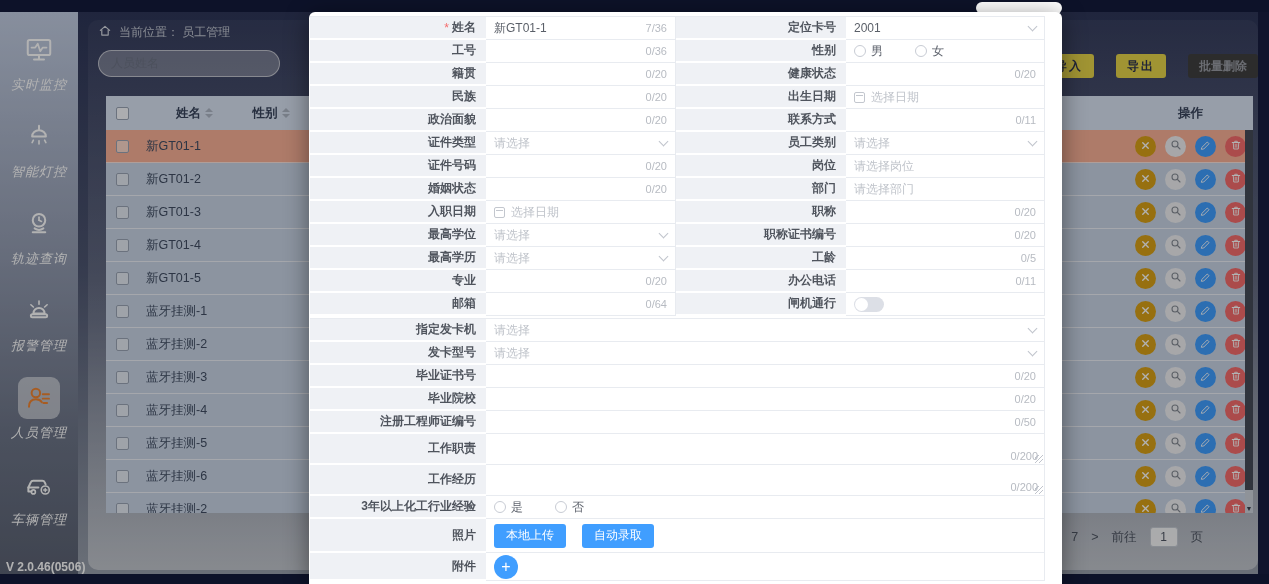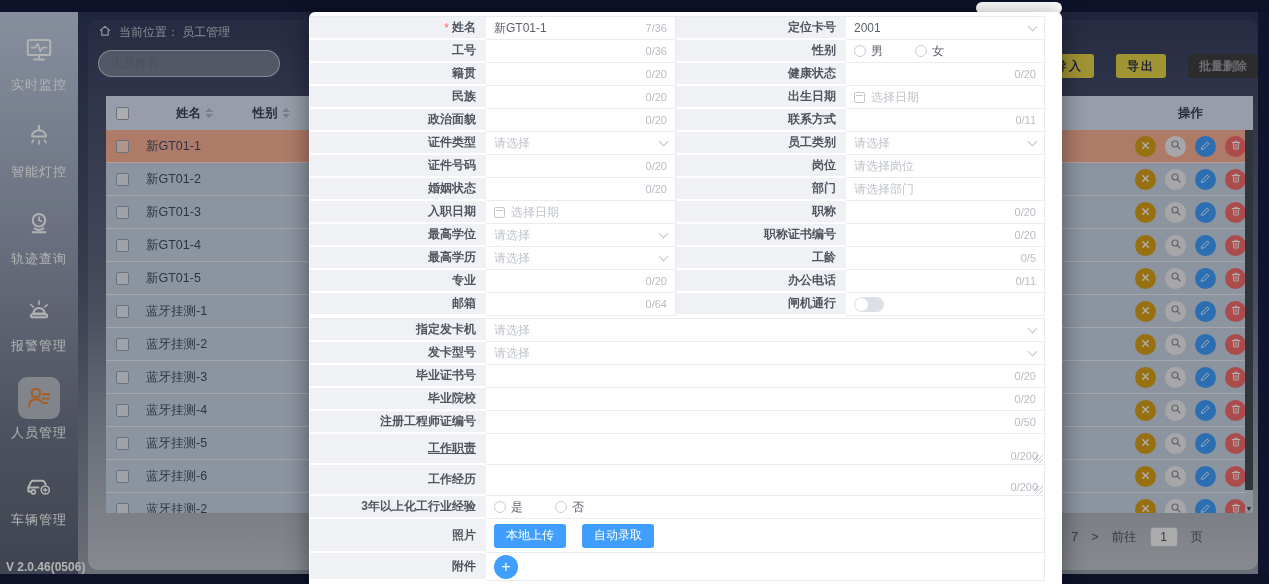--- a/index.html
+++ b/index.html
@@ -10,21 +10,21 @@
   .topbar   { position:absolute; left:0; top:0; width:1269px; height:12px; background:#141b3b; z-index:5; }
   .bottombar{ position:absolute; left:0; top:574px; width:1269px; height:10px; background:#141b3b; z-index:5; }
   .photo    { position:absolute; left:78px; top:12px; width:1180px; height:562px;
               background:linear-gradient(180deg,#2e3658 0%,#4d5570 45%,#7d8596 80%,#99a0ac 100%); z-index:1; }
   .content-card{ position:absolute; left:88px; top:20px; width:1170px; height:550px; border-radius:10px;
               background:linear-gradient(180deg,rgba(255,255,255,0.04) 0%,rgba(255,255,255,0.12) 55%,rgba(255,255,255,0.40) 100%); z-index:2; }
 
   
   .sidebar { position:absolute; left:0; top:12px; width:78px; height:562px; z-index:6;
              background:linear-gradient(180deg,#c2cde2 0%,#97a0b5 40%,#6d7588 75%,#5b6273 100%);
-             display:flex; flex-direction:column; align-items:flex-start; }
+             display:flex; flex-direction:column; align-items:flex-start;font-style:italic; }
   .side-item { width:78px; height:87px; display:flex; flex-direction:column; align-items:center; justify-content:center; cursor:pointer; }
   .side-item:first-child { margin-top:6px; }
   .side-icon { width:42px; height:42px; display:flex; align-items:center; justify-content:center; border-radius:9px; }
   .side-item.active .side-icon { background:rgba(255,255,255,0.5); }
   .side-label { margin-top:5px; font-size:13px; color:#ffffff; letter-spacing:1px; }
   .version { position:absolute; left:6px; bottom:10px; font-size:12px; font-weight:bold; color:#ffffff; z-index:7; }
 
   
   .breadcrumb { position:absolute; left:98px; top:24px; z-index:3; display:flex; align-items:center; gap:7px;
                 font-size:12px; color:#c3c8d2; }
@@ -834,21 +834,21 @@
         <div class="flabel" style="height: 23px;">毕业院校</div>
         <div class="fcell fcell-text" style="height: 23px;">
           <span class="ph"></span>
           <span class="count">0/20</span>
         </div>
         <div class="flabel" style="height: 23px;">注册工程师证编号</div>
         <div class="fcell fcell-text" style="height: 23px;">
           <span class="ph"></span>
           <span class="count">0/50</span>
         </div>
-        <div class="flabel" style="height: 31px; text-decoration: underline;">工作职责</div>
+        <div class="flabel" style="height: 31px;">工作职责</div>
         <div class="fcell fcell-textarea" style="height: 31px;">
           <span class="count">0/200</span>
           <span class="resize-corner"></span>
         </div>
         <div class="flabel" style="height: 31px;">工作经历</div>
         <div class="fcell fcell-textarea" style="height: 31px;">
           <span class="count">0/200</span>
           <span class="resize-corner"></span>
         </div>
         <div class="flabel" style="height: 23px;">3年以上化工行业经验</div>

